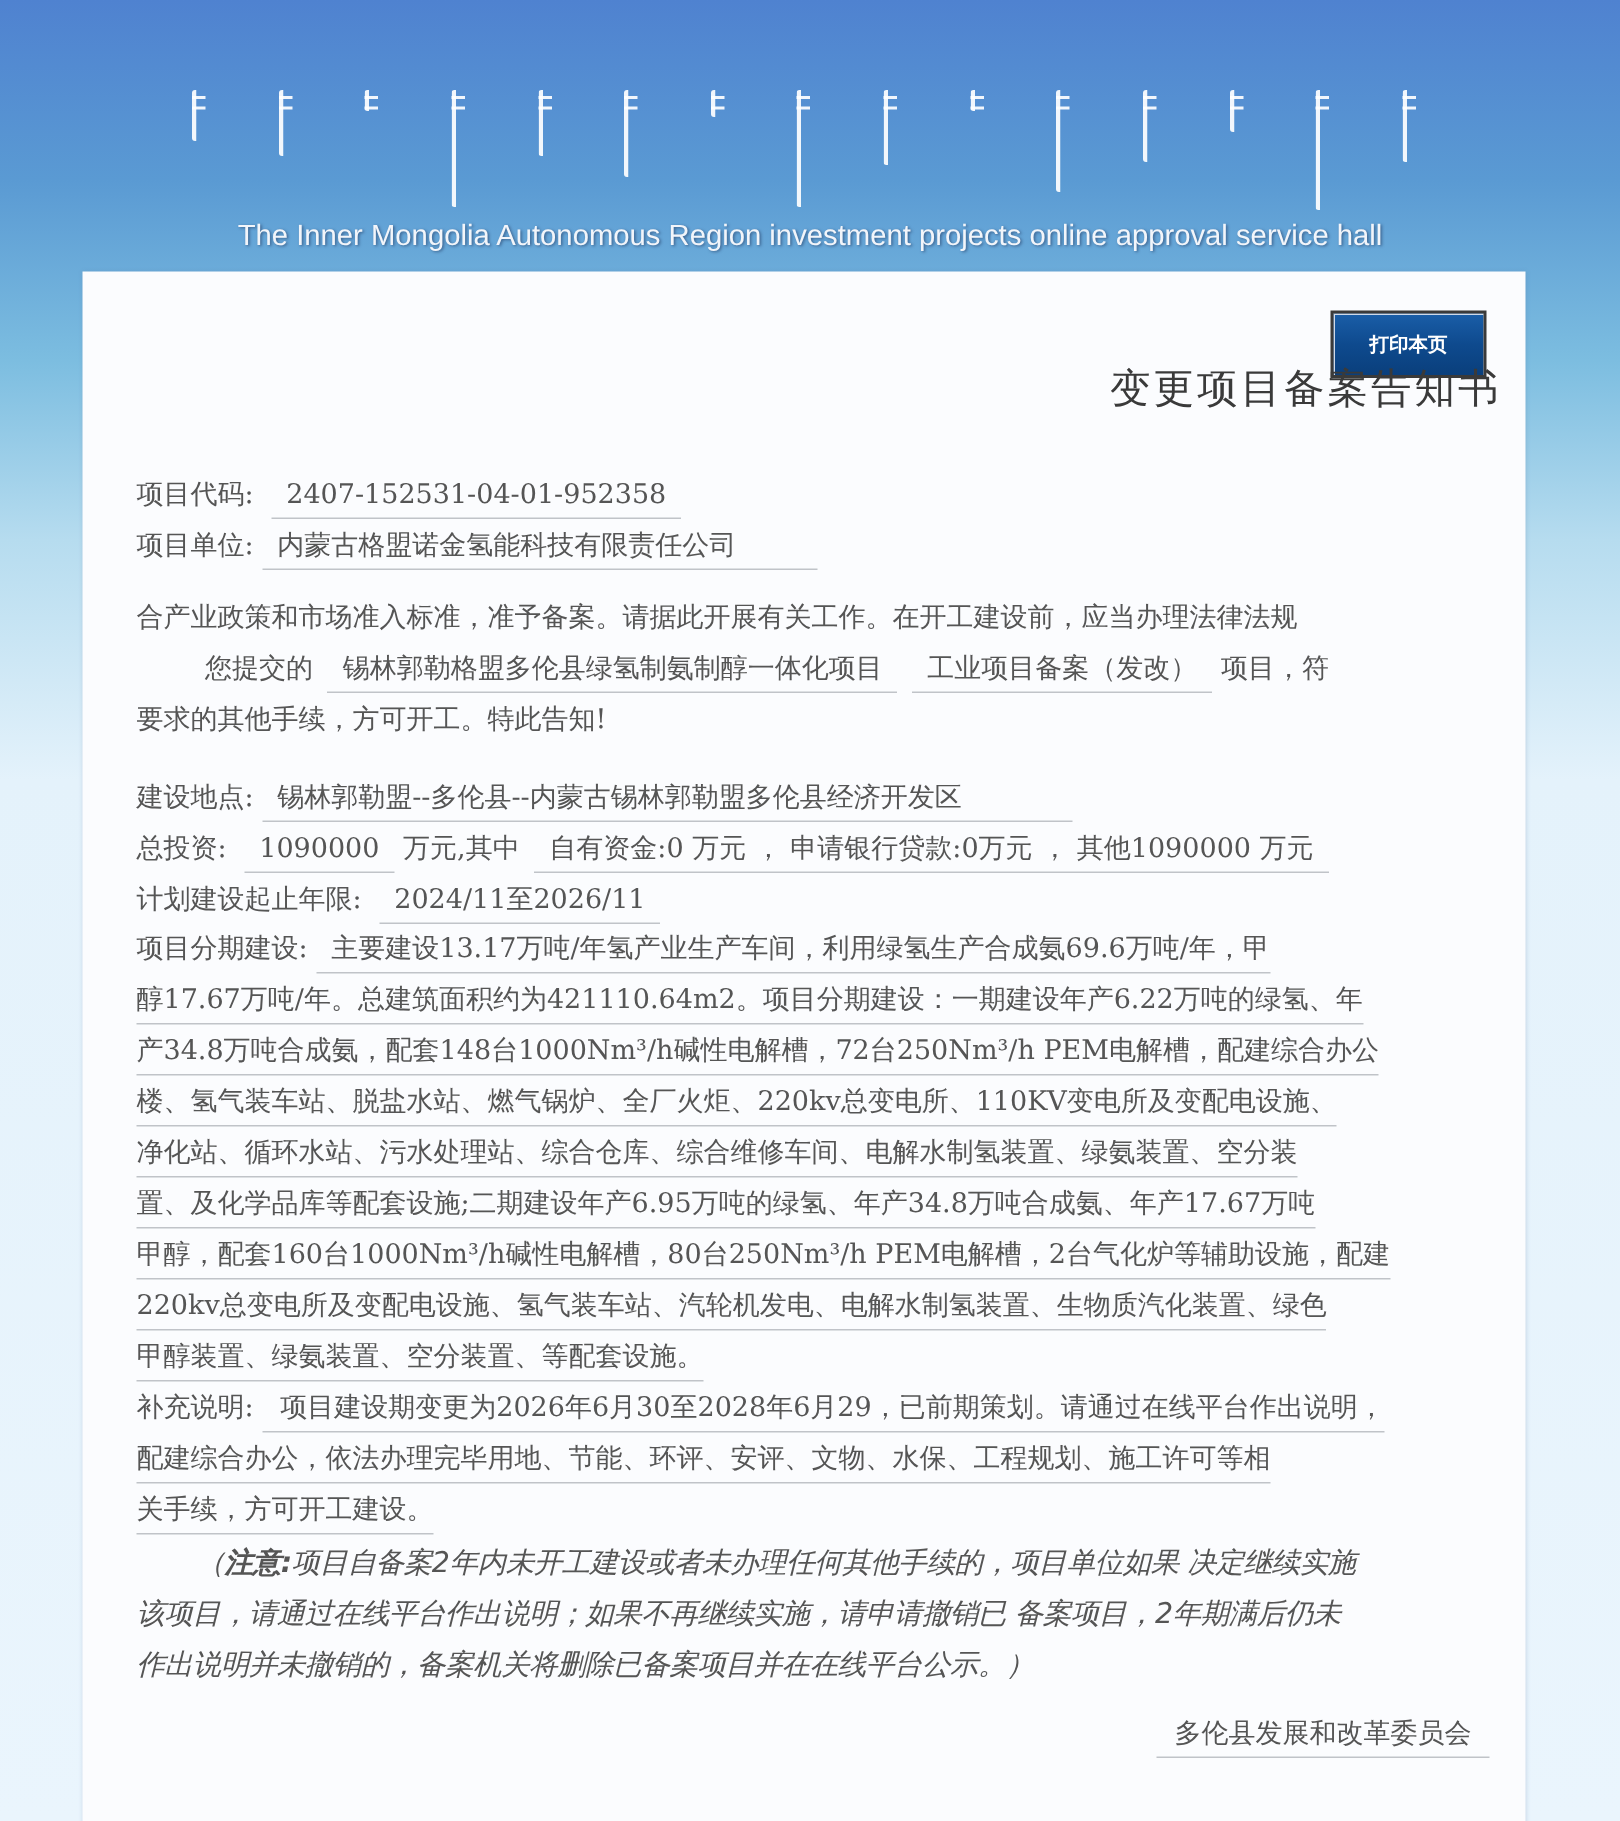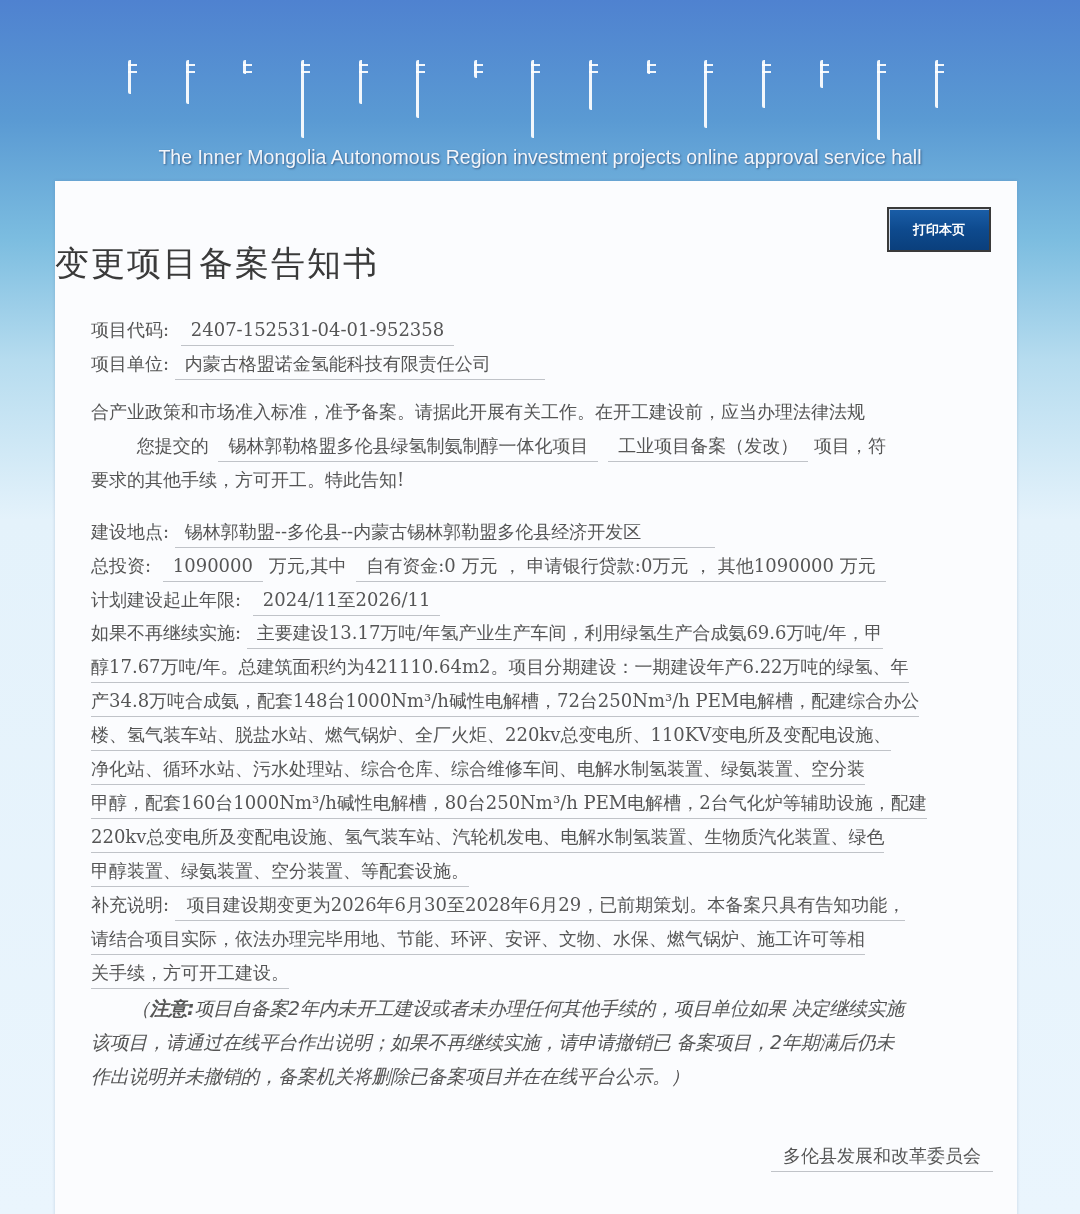--- a/index.html
+++ b/index.html
@@ -59,22 +59,22 @@
       box-shadow: inset 1px 1px 0 #cfd9e8;
       color: #ffffff;
       font-family: "DejaVu Sans", sans-serif;
       font-weight: bold;
       font-size: 13px;
       display: flex; align-items: center; justify-content: center;
       cursor: pointer;
     }
     .doc-title {
       position: absolute; left: 0; right: 16px; top: 60px;
-      text-align: left;
-      font-size: 34px;
+      text-align: right;
+      font-size: 27px;
       letter-spacing: 2px;
       color: #3a3a3a;
     }
     .content {
       position: absolute; left: 36px; top: 132px; width: 900px;
       font-size: 18px;
       color: #555;
     }
     .line {
       height: 34px; line-height: 34px; white-space: nowrap;
@@ -165,36 +165,37 @@
       <span class="u" style="margin-left:6px">1090000</span>
       <span>万元,其中</span>
       <span class="u" style="margin-left:4px">自有资金:0 万元 ， 申请银行贷款:0万元 ， 其他1090000 万元</span>
     </div>
     <div class="line">
       <span class="lbl">计划建设起止年限:</span>
       <span class="u" style="margin-left:6px">2024/11至2026/11</span>
     </div>
 
     <div class="ul-line">
-      <span class="lbl">如果不再继续实施:</span>
+      <span class="lbl">项目分期建设:</span>
       <span class="t" style="padding-left:10px">主要建设13.17万吨/年氢产业生产车间，利用绿氢生产合成氨69.6万吨/年，甲</span>
     </div>
     <div class="ul-line"><span class="t">醇17.67万吨/年。总建筑面积约为421110.64m2。项目分期建设：一期建设年产6.22万吨的绿氢、年</span></div>
     <div class="ul-line"><span class="t">产34.8万吨合成氨，配套148台1000Nm³/h碱性电解槽，72台250Nm³/h PEM电解槽，配建综合办公</span></div>
     <div class="ul-line"><span class="t">楼、氢气装车站、脱盐水站、燃气锅炉、全厂火炬、220kv总变电所、110KV变电所及变配电设施、</span></div>
     <div class="ul-line"><span class="t">净化站、循环水站、污水处理站、综合仓库、综合维修车间、电解水制氢装置、绿氨装置、空分装</span></div>
+    <div class="ul-line"><span class="t">置、及化学品库等配套设施;二期建设年产6.95万吨的绿氢、年产34.8万吨合成氨、年产17.67万吨</span></div>
     <div class="ul-line"><span class="t">甲醇，配套160台1000Nm³/h碱性电解槽，80台250Nm³/h PEM电解槽，2台气化炉等辅助设施，配建</span></div>
     <div class="ul-line"><span class="t">220kv总变电所及变配电设施、氢气装车站、汽轮机发电、电解水制氢装置、生物质汽化装置、绿色</span></div>
     <div class="ul-line"><span class="t">甲醇装置、绿氨装置、空分装置、等配套设施。</span></div>
 
     <div class="ul-line">
       <span class="lbl">补充说明:</span>
-      <span class="t" style="padding-left:12px">项目建设期变更为2026年6月30至2028年6月29，已前期策划。本备案只具有告知功能，</span>
-    </div>
-    <div class="ul-line"><span class="t">请结合项目实际，依法办理完毕用地、节能、环评、安评、文物、水保、燃气锅炉、施工许可等相</span></div>
+      <span class="t" style="padding-left:12px">项目建设期变更为2026年6月30至2028年6月29，已前期策划。请通过在线平台作出说明，</span>
+    </div>
+    <div class="ul-line"><span class="t">配建综合办公，依法办理完毕用地、节能、环评、安评、文物、水保、工程规划、施工许可等相</span></div>
     <div class="ul-line"><span class="t">关手续，方可开工建设。</span></div>
 
     <div class="note">
       <div class="line">
         <span style="display:inline-block;width:40px"></span><span>（</span><span class="bold">注意:</span><span>项目自备案2年内未开工建设或者未办理任何其他手续的，项目单位如果 决定继续实施</span>
       </div>
       <div class="line">该项目，请通过在线平台作出说明；如果不再继续实施，请申请撤销已 备案项目，2年期满后仍未</div>
       <div class="line">作出说明并未撤销的，备案机关将删除已备案项目并在在线平台公示。）</div>
     </div>
   </div>

